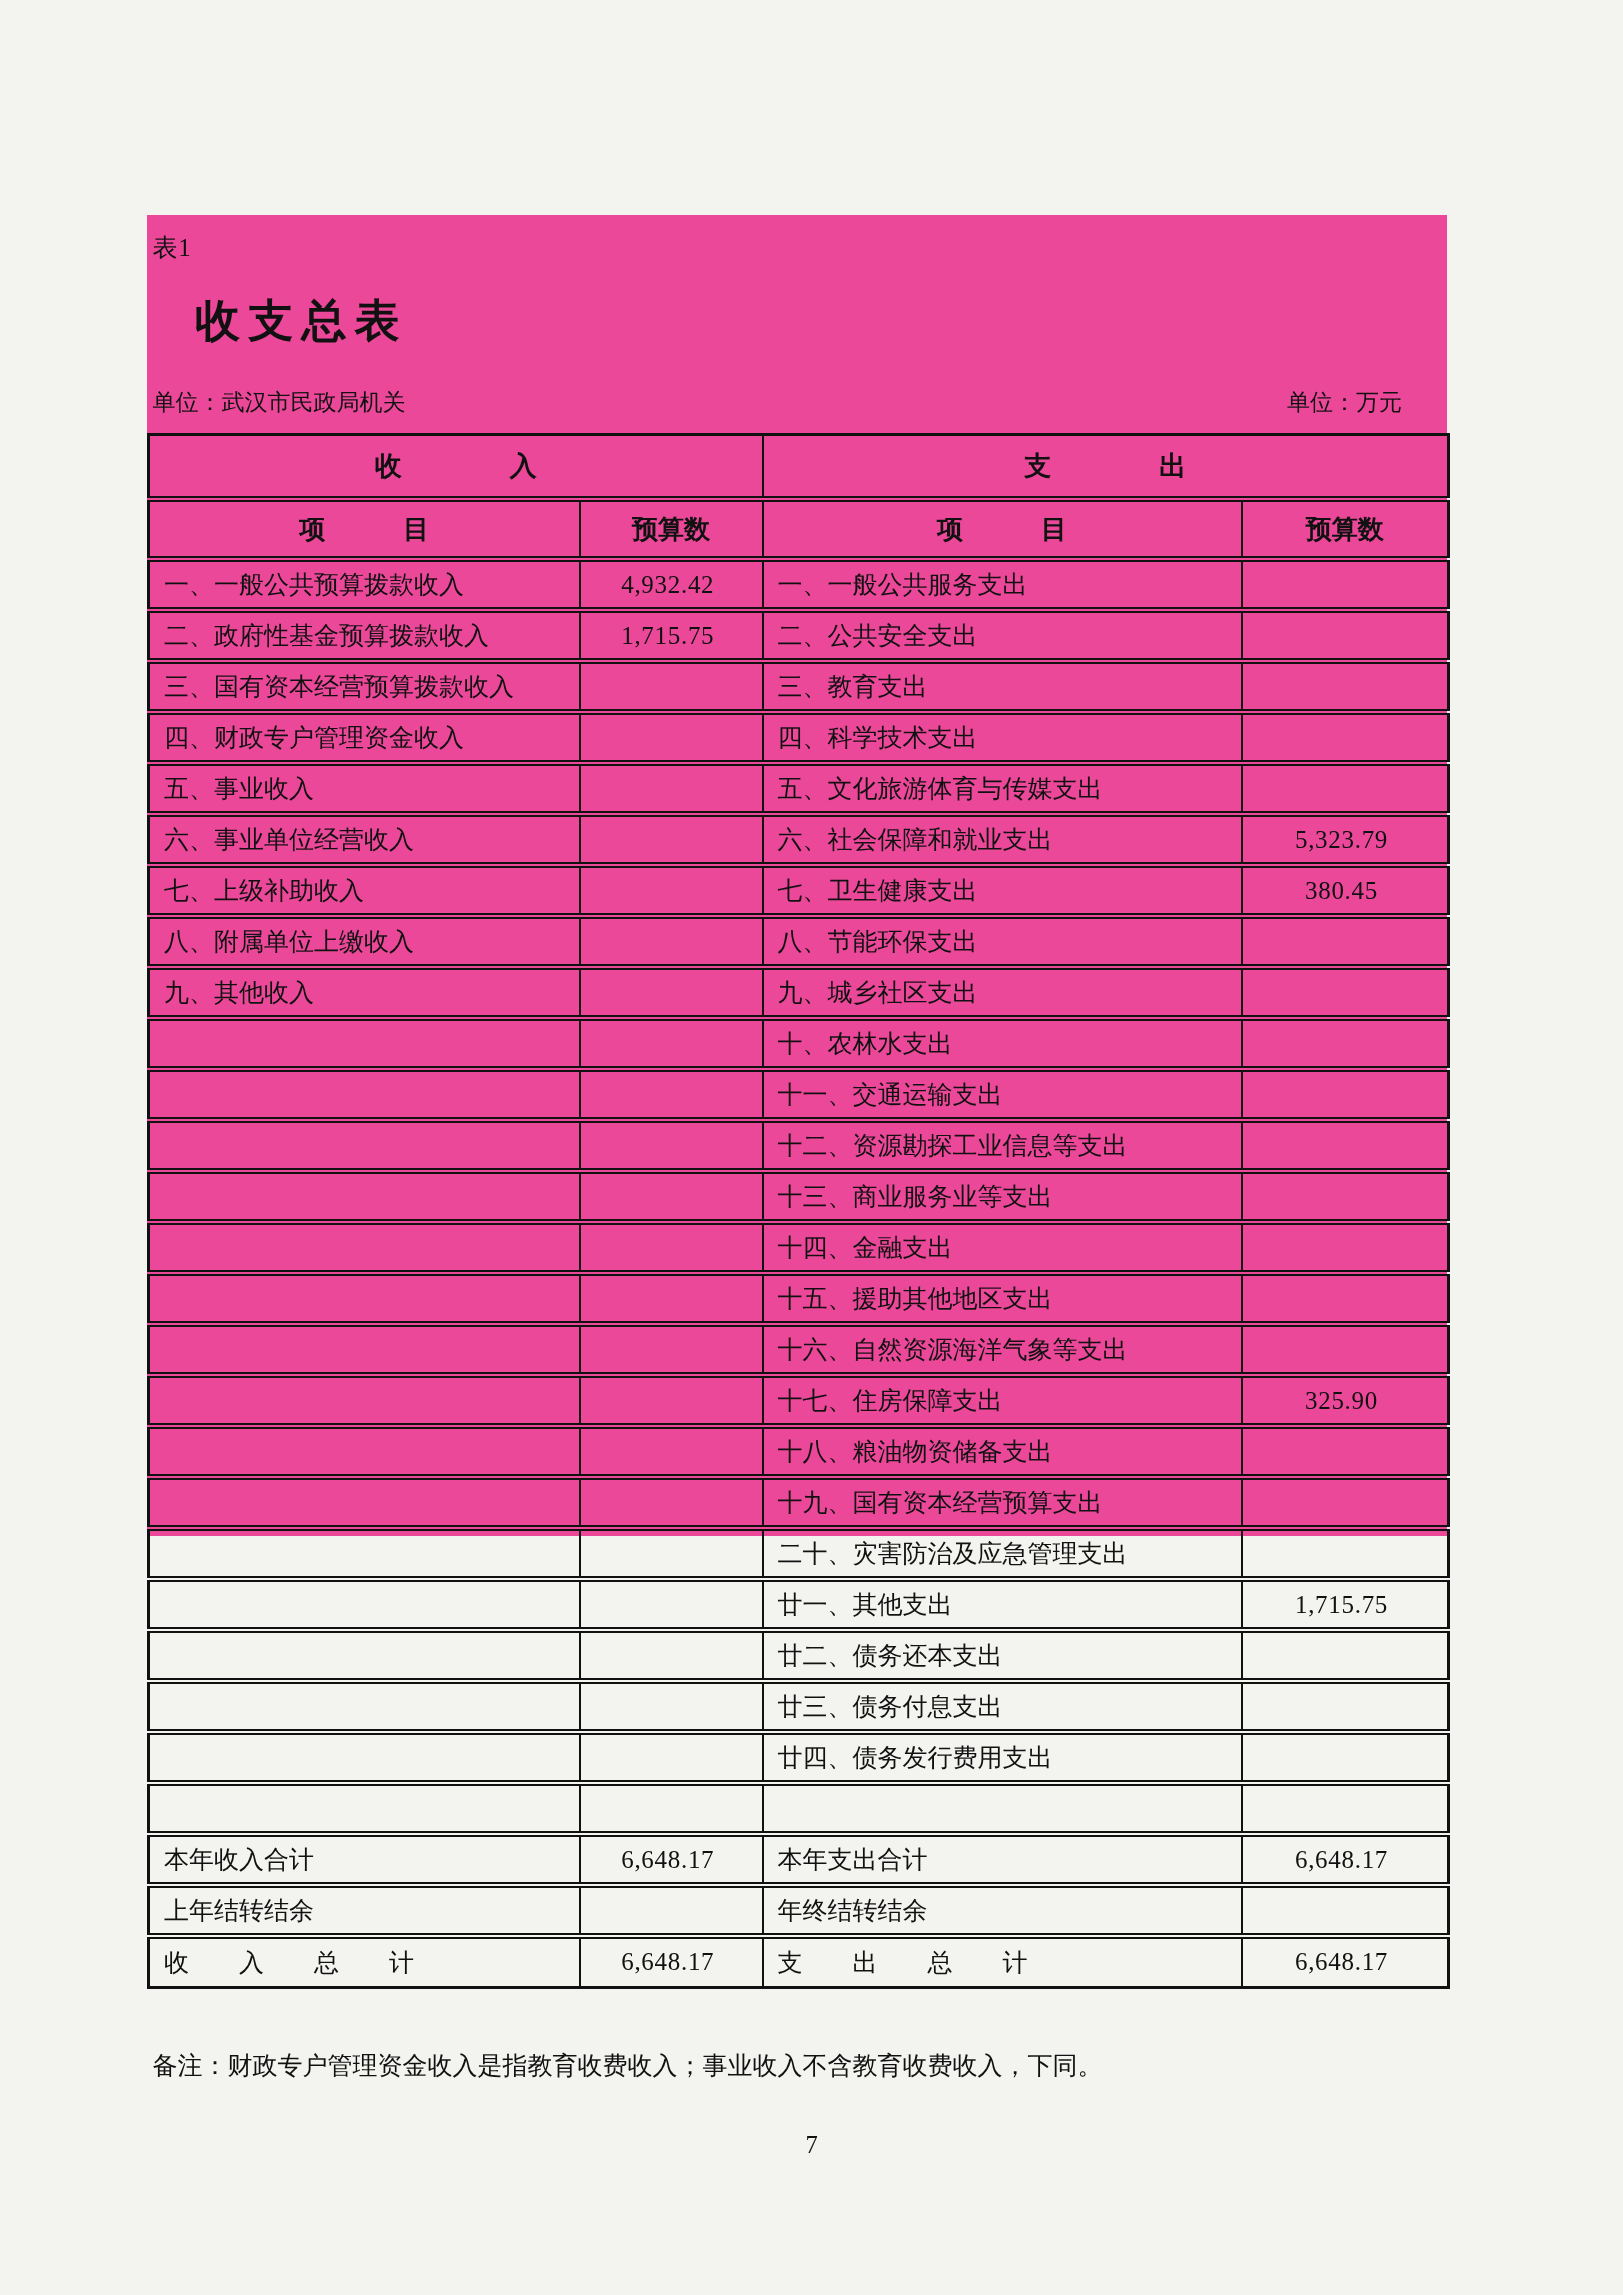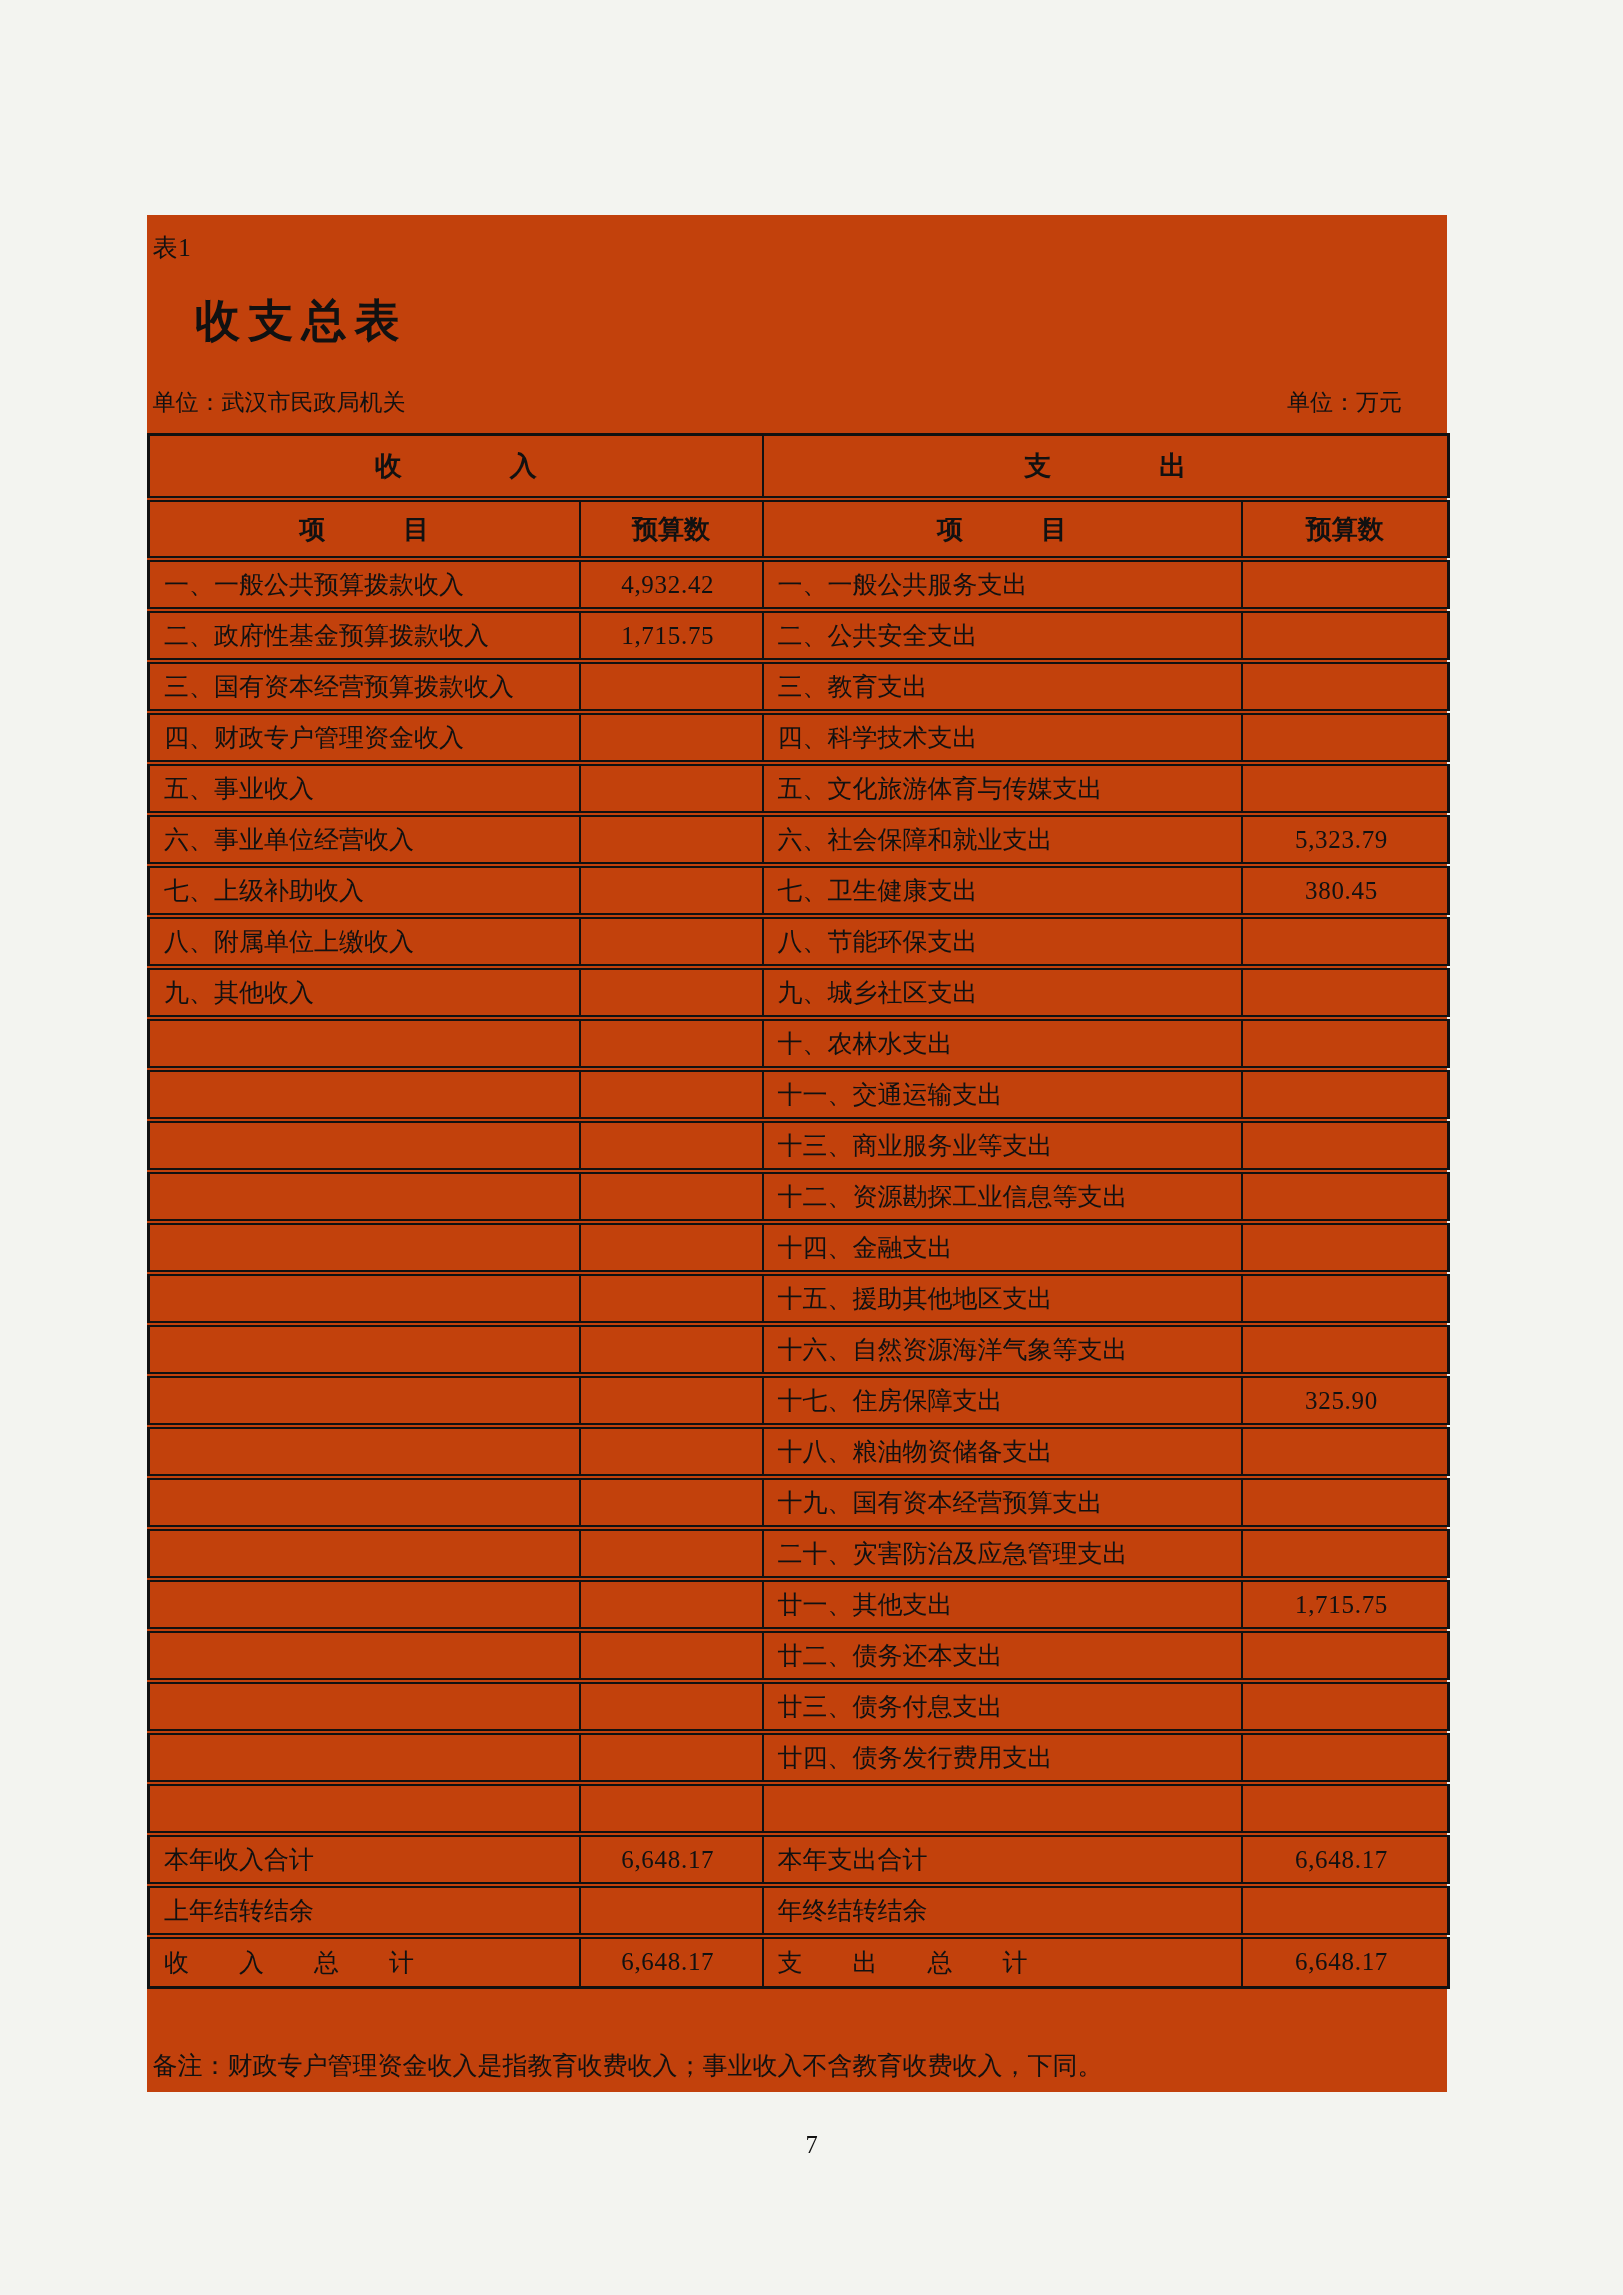--- a/index.html
+++ b/index.html
@@ -6,22 +6,22 @@
   body {
     width: 1623px; height: 2295px;
     position: relative;
     background: #f3f4f0;
     font-family: "Liberation Serif", "DejaVu Serif", serif;
     color: #111;
   }
   .sheet {
     position: absolute;
     left: 147px; top: 215px;
-    width: 1300px; height: 1877px;
-    background: #c2410c;
+    width: 1300px; height: 1321px;
+    background: #ec4899;
   }
   .table-label {
     position: absolute;
     left: 5.5px; top: 16.4px;
     font-size: 25px;
     letter-spacing: 0.7px;
   }
   .doc-title {
     position: absolute;
     left: 0; right: 0; top: 76px;
@@ -187,27 +187,27 @@
         </tr>
         <tr>
           <td class="item"></td>
           <td class="num"></td>
           <td class="item">十一、交通运输支出</td>
           <td class="num"></td>
         </tr>
         <tr>
           <td class="item"></td>
           <td class="num"></td>
+          <td class="item">十二、资源勘探工业信息等支出</td>
+          <td class="num"></td>
+        </tr>
+        <tr>
+          <td class="item"></td>
+          <td class="num"></td>
           <td class="item">十三、商业服务业等支出</td>
-          <td class="num"></td>
-        </tr>
-        <tr>
-          <td class="item"></td>
-          <td class="num"></td>
-          <td class="item">十二、资源勘探工业信息等支出</td>
           <td class="num"></td>
         </tr>
         <tr>
           <td class="item"></td>
           <td class="num"></td>
           <td class="item">十四、金融支出</td>
           <td class="num"></td>
         </tr>
         <tr>
           <td class="item"></td>

